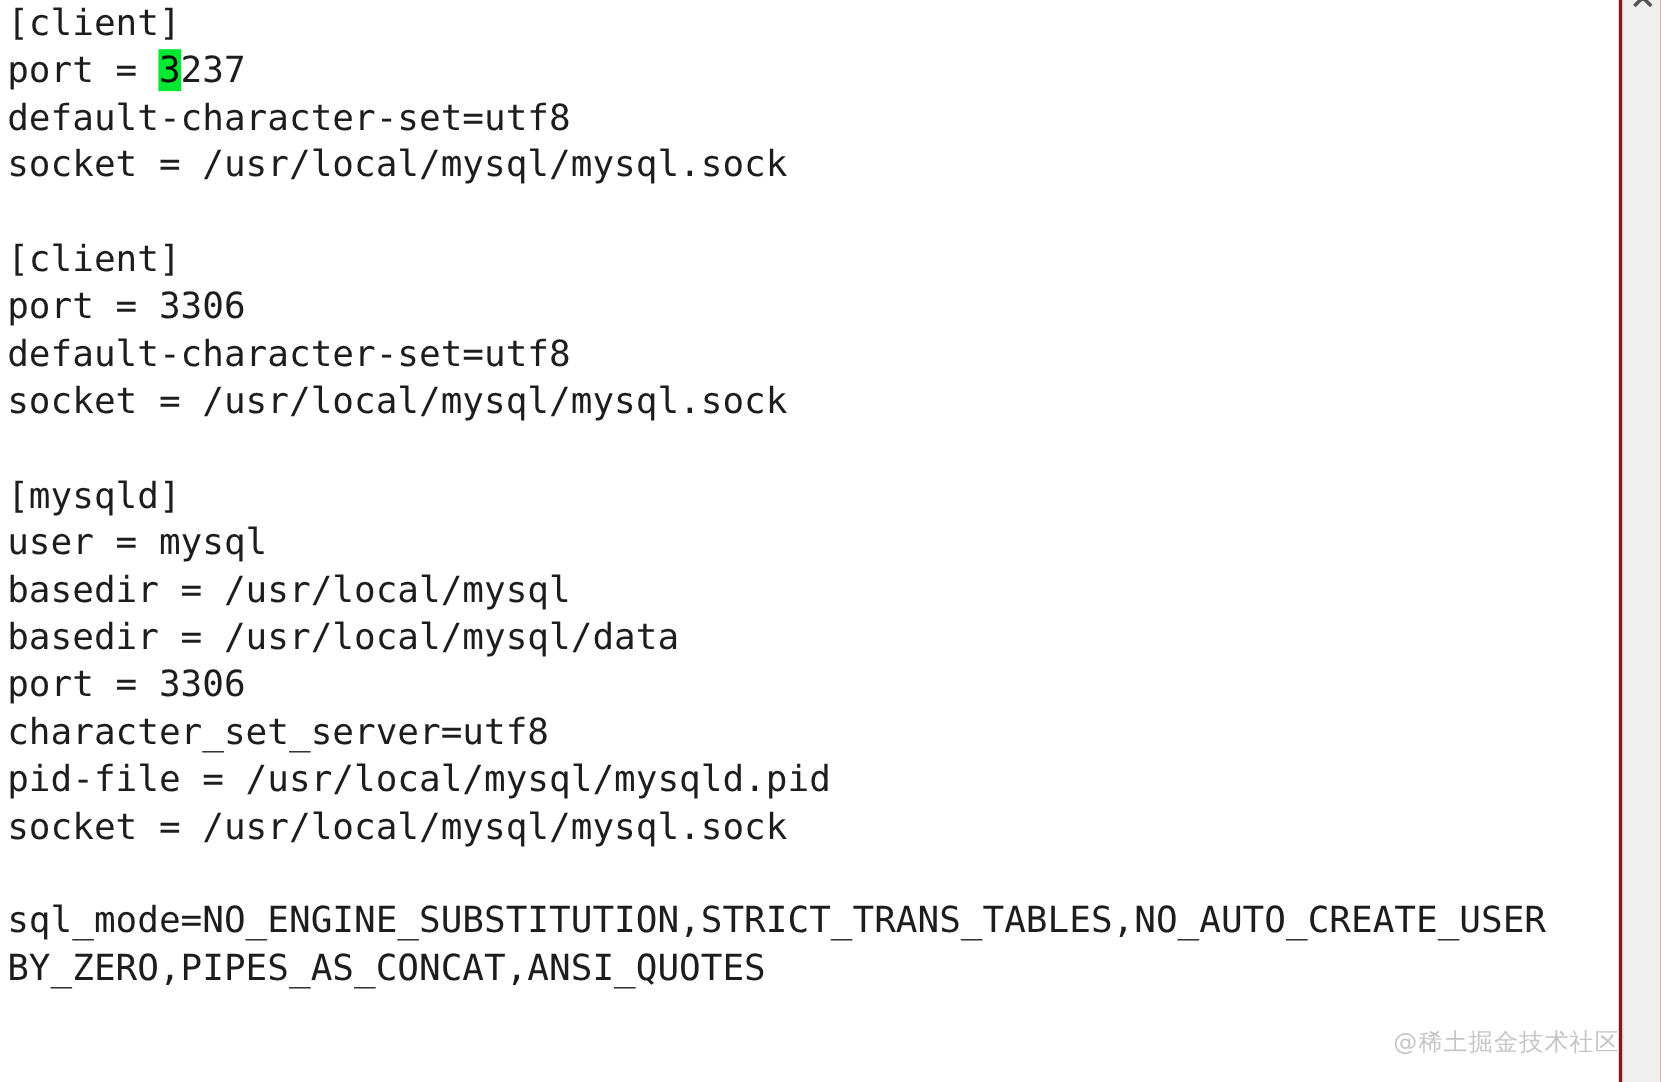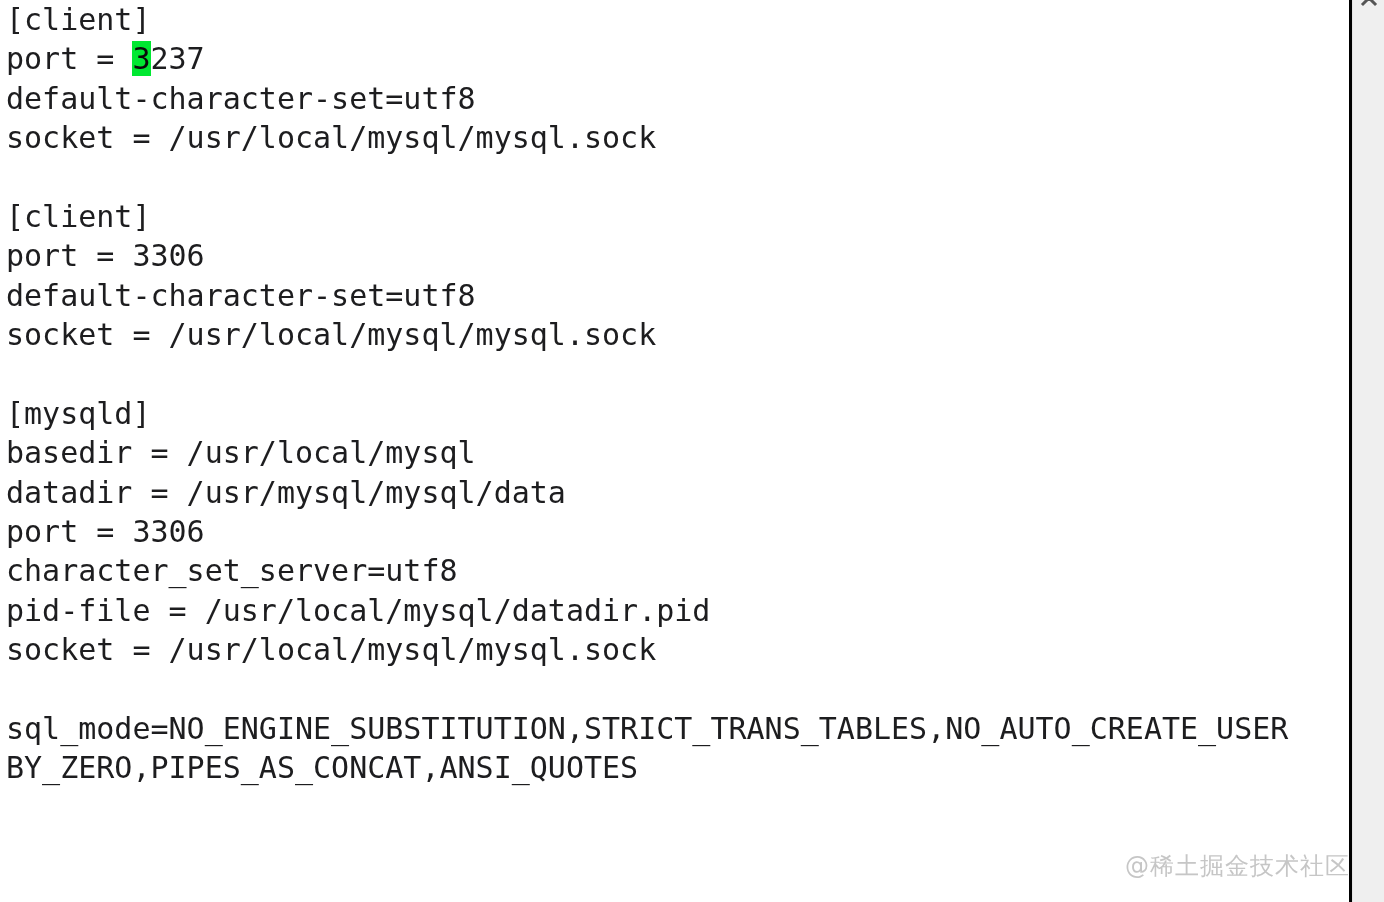--- a/index.html
+++ b/index.html
@@ -5,21 +5,21 @@
 <style>
   html, body {
     margin: 0;
     padding: 0;
     background: #ffffff;
   }
   #screen {
     position: relative;
     width: 1384px;
     height: 902px;
-    background: #000000;
+    background: #7f1d1d;
     overflow: hidden;
     font-family: "DejaVu Sans Mono", "Liberation Mono", monospace;
   }
   
   #left-gutter {
     position: absolute;
     left: 0;
     top: 0;
     width: 4px;
     height: 902px;
@@ -85,21 +85,21 @@
     height: 0px;
     background: #c9c9c9;
     border-radius: 3px;
   }
   
   #watermark {
     position: absolute;
     right: 34px;
     bottom: 20px;
     font-family: "DejaVu Sans", "Liberation Sans", sans-serif;
-    font-size: 24px;
+    font-size: 20px;
     color: #c6c6c6;
     letter-spacing: 1px;
     white-space: nowrap;
     user-select: none;
   }
 </style>
 </head>
 <body>
 
 <div id="screen">
@@ -114,25 +114,26 @@
 
     <div class="code-line">default-character-set=utf8</div>
     <div class="code-line">socket = /usr/local/mysql/mysql.sock</div>
     <div class="code-line blank"></div>
     <div class="code-line">[client]</div>
     <div class="code-line">port = 3306</div>
     <div class="code-line">default-character-set=utf8</div>
     <div class="code-line">socket = /usr/local/mysql/mysql.sock</div>
     <div class="code-line blank"></div>
     <div class="code-line">[mysqld]</div>
+    <div class="code-line">user = mysql</div>
     <div class="code-line">basedir = /usr/local/mysql</div>
-    <div class="code-line">datadir = /usr/mysql/mysql/data</div>
+    <div class="code-line">basedir = /usr/local/mysql/data</div>
     <div class="code-line">port = 3306</div>
     <div class="code-line">character_set_server=utf8</div>
-    <div class="code-line">pid-file = /usr/local/mysql/datadir.pid</div>
+    <div class="code-line">pid-file = /usr/local/mysql/mysqld.pid</div>
     <div class="code-line">socket = /usr/local/mysql/mysql.sock</div>
     <div class="code-line blank"></div>
     <div class="code-line">sql_mode=NO_ENGINE_SUBSTITUTION,STRICT_TRANS_TABLES,NO_AUTO_CREATE_USER</div>
     <div class="code-line">BY_ZERO,PIPES_AS_CONCAT,ANSI_QUOTES</div>
 
   </div>
 
   <div id="scrollbar">
     <div id="scroll-up-btn">
       <span>

